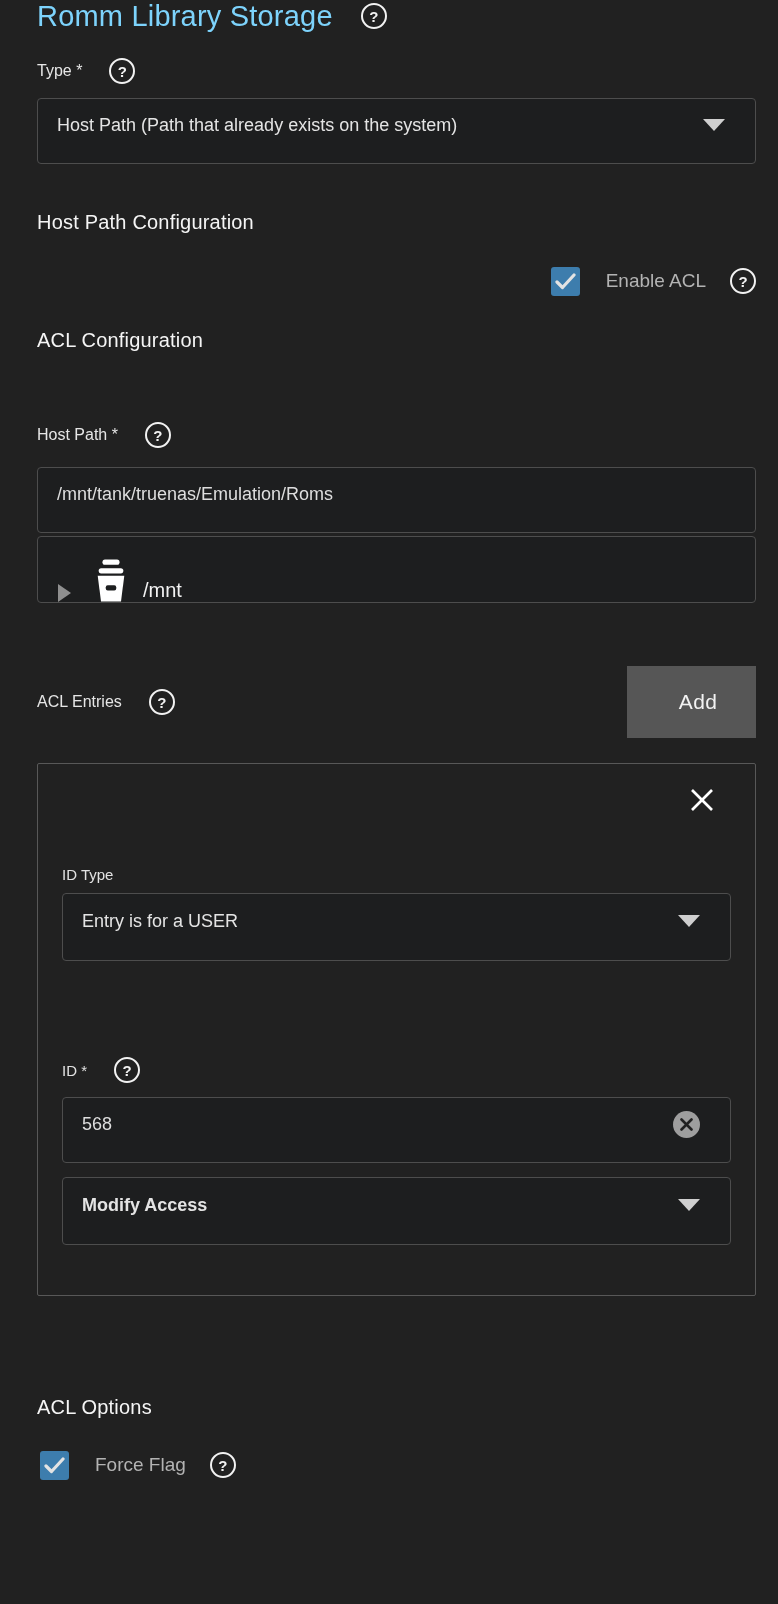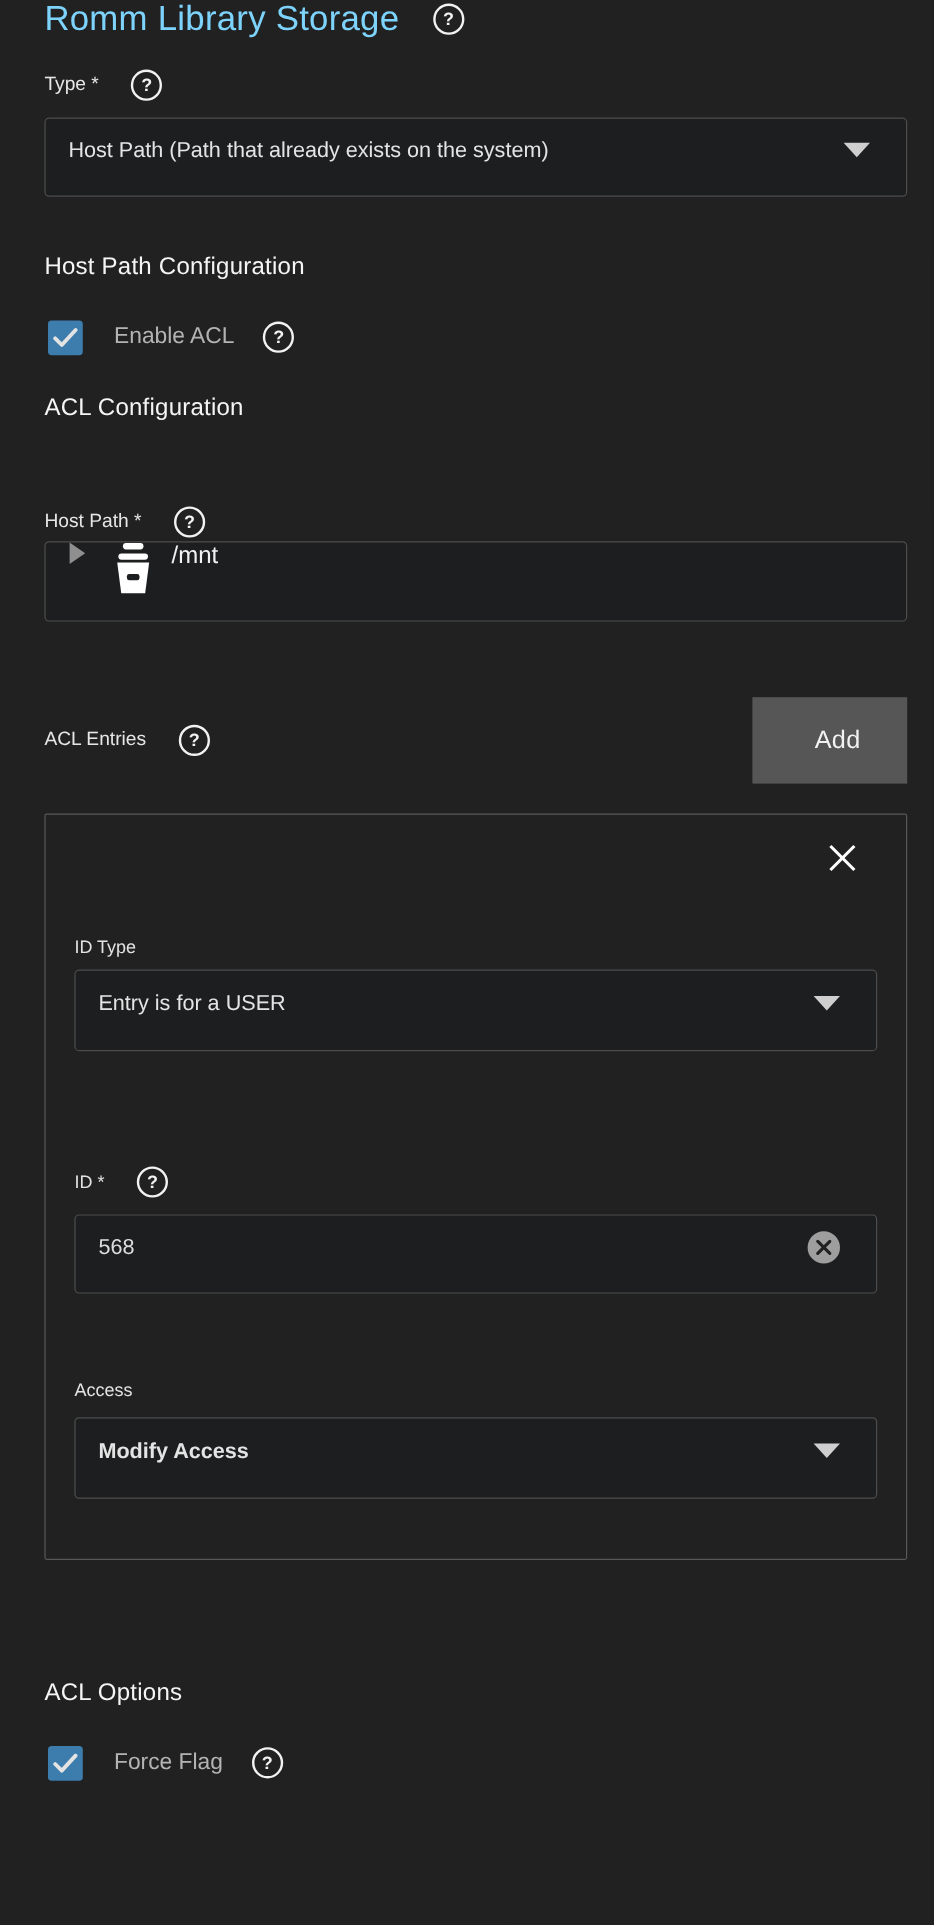--- a/index.html
+++ b/index.html
@@ -64,21 +64,21 @@
   }
   .checkbox svg{display:none;}
   .checkbox.checked{background:var(--accent-blue);}
   .checkbox.checked svg{display:block;}
   .checkbox-row .chk-label{margin-left:26px;}
   .checkbox-row .help-icon{margin-left:24px;}
 
   
   .tree-box{
     height:67px;border:1px solid var(--field-border);border-radius:4px;
-    background:var(--field-bg);display:flex;align-items:flex-start;
+    background:var(--field-bg);display:flex;align-items:flex-end;
     padding:0 16px;margin-top:3px;
   }
   .expand-arrow{
     width:0;height:0;border-top:9px solid transparent;border-bottom:9px solid transparent;
     border-left:13px solid #8f8f8f;margin:0 21px 0 4px;cursor:pointer;flex:0 0 auto;
   }
   .tree-label{font-size:20px;color:#f2f2f2;margin-left:13px;}
 
   
   .acl-entries-row{display:flex;align-items:center;height:72px;margin-top:63px;}
@@ -105,21 +105,21 @@
   .entry-panel .access-field{margin-top:14px;height:68px;font-weight:bold;}
   .clear-icon{
     width:27px;height:27px;border-radius:50%;background:#9e9e9e;
     display:flex;align-items:center;justify-content:center;cursor:pointer;flex:0 0 auto;
   }
 
   
   .type-label-row{margin-top:30px;}
   .type-field{margin-top:14px;}
   .hp-config-heading{margin-top:47px;}
-  .enable-acl-row{margin-top:32px;}
+  .enable-acl-row{margin-top:32px;justify-content:flex-end;}
   .acl-config-heading{margin-top:33px;}
   .host-path-label-row{margin-top:70px;}
   .host-path-field{margin-top:19px;cursor:text;}
   .acl-options-heading{margin-top:100px;}
   .force-flag-row{margin-top:31px;}
 </style>
 </head>
 <body>
 
 <div class="page">
@@ -148,20 +148,23 @@
     </span>
     <span class="chk-label">Enable ACL</span>
     <span class="help-icon">?</span>
   </div>
 
   <div class="section-heading acl-config-heading">ACL Configuration</div>
 
   <div class="label-row host-path-label-row">
     <span class="small-label">Host Path *</span>
     <span class="help-icon">?</span>
+  </div>
+  <div class="field host-path-field">
+    <input class="text-value" type="text" value="/mnt/tank/truenas/Emulation/Roms" style="">
   </div>
 
   <div class="tree-box">
     <span class="expand-arrow"></span>
     <svg width="38" height="43" viewBox="0 0 40 44">
       <rect x="11" y="0" width="18" height="5.5" rx="2.7" fill="#ffffff"></rect>
       <rect x="7" y="9" width="26" height="5.5" rx="2.7" fill="#ffffff"></rect>
       <path d="M6 17 H34 L30.5 44 H9.5 Z" fill="#ffffff"></path>
       <rect x="14.5" y="27" width="11" height="5.5" rx="2" fill="#1d1e1f"></rect>
     </svg>
@@ -195,21 +198,20 @@
     <div class="field id-field">
       <input class="text-value" type="text" value="568" style="">
       <span class="clear-icon">
         <svg width="13" height="13" viewBox="0 0 13 13">
           <line x1="1.5" y1="1.5" x2="11.5" y2="11.5" stroke="#212121" stroke-width="2.6" stroke-linecap="round"></line>
           <line x1="11.5" y1="1.5" x2="1.5" y2="11.5" stroke="#212121" stroke-width="2.6" stroke-linecap="round"></line>
         </svg>
       </span>
     </div>
 
-    <div class="inner-label access-label">Access</div>
     <div class="field access-field">
       <span class="value">Modify Access</span>
       <span class="caret-down"></span>
     </div>
   </div>
 
   <div class="section-heading acl-options-heading">ACL Options</div>
 
   <div class="checkbox-row force-flag-row">
     <span class="checkbox checked">

